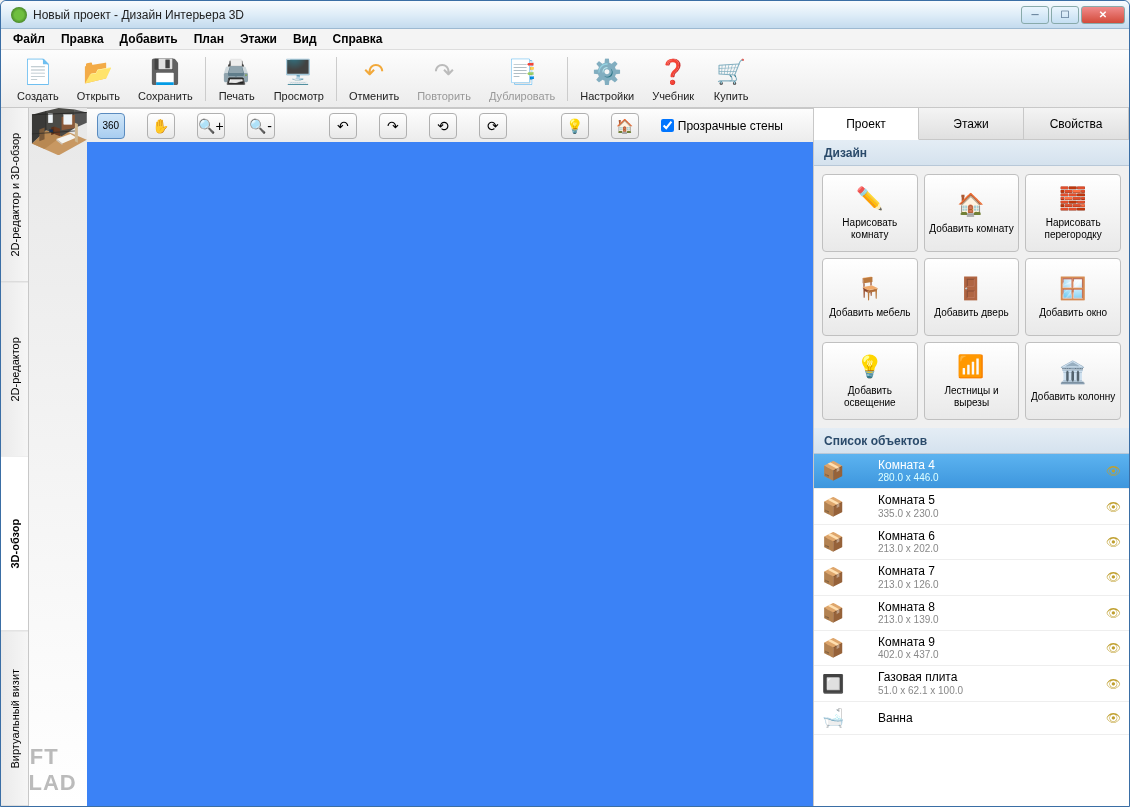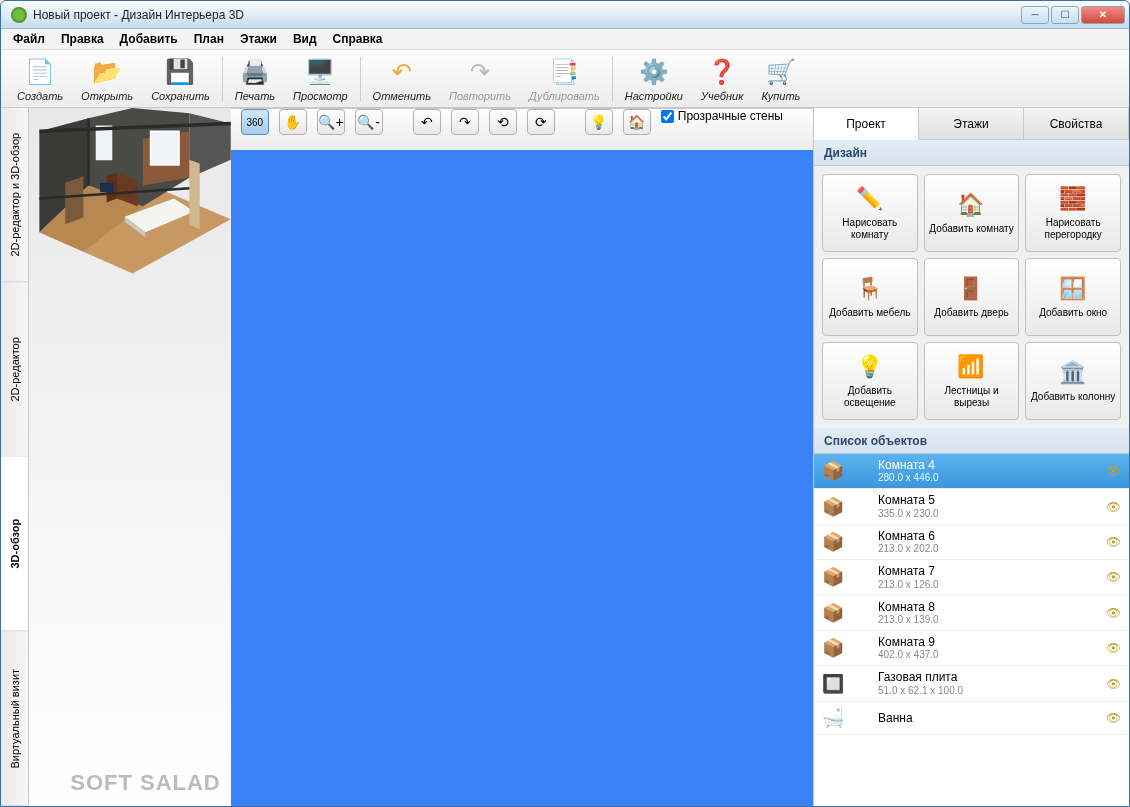--- a/index.html
+++ b/index.html
@@ -16,34 +16,34 @@
 .win-close { width: 44px; background: linear-gradient(#f08b8b,#d34a3a); color: #fff; font-weight: bold; }
 
 .menubar { height: 21px; background: #f4f4f4; border-bottom: 1px solid #ddd; display: flex; align-items: center; padding: 0 4px; font-size: 12px; font-weight: bold; }
 .menubar span { padding: 2px 8px; cursor: default; }
 
 .toolbar { height: 58px; background: linear-gradient(#fdfdfd,#ececec); border-bottom: 1px solid #c8c8c8; display: flex; align-items: center; padding: 2px 6px; gap: 0; }
 .tool-group { display: flex; gap: 10px; padding: 0 6px; }
 .tool-sep { width: 1px; height: 44px; background: #ccc; margin: 0 2px; }
 .tool-btn { display: flex; flex-direction: column; align-items: center; gap: 2px; min-width: 46px; padding: 2px 4px; cursor: pointer; }
 .tool-icon { width: 32px; height: 32px; display: flex; align-items: center; justify-content: center; font-size: 24px; }
-.tool-label { font-size: 11px; color: #222; font-style: italic; }
+.tool-label { font-size: 11px; color: #222; }
 .tool-label.disabled { color: #999; }
 
 .workspace { flex: 1; display: flex; overflow: hidden; }
 
 .left-tabs { width: 28px; background: #f0f0f0; border-right: 1px solid #c8c8c8; display: flex; flex-direction: column; }
 .vtab { flex: 1; writing-mode: vertical-rl; transform: rotate(180deg); display: flex; align-items: center; justify-content: center; font-size: 11px; border-top: 1px solid #c8c8c8; background: linear-gradient(90deg,#f6f6f6,#eaeaea); cursor: pointer; padding: 8px 0; }
 .vtab.active { background: #fff; font-weight: bold; }
 
 .viewport { flex: 1; display: flex; flex-direction: row; background: #3b82f6; }
 .canvas3d { flex: 1; background: linear-gradient(#e8e8e8,#ffffff); position: relative; overflow: hidden; }
 .room-scene { position: absolute; inset: 0; }
 
-.bottom-toolbar { height: 42px; background: linear-gradient(#fdfdfd,#ececec); border-top: 1px solid #c8c8c8; display: flex; align-items: flex-start; padding: 0 10px; gap: 10px; }
+.bottom-toolbar { height: 34px; background: linear-gradient(#fdfdfd,#ececec); border-top: 1px solid #c8c8c8; display: flex; align-items: center; padding: 0 10px; gap: 22px; }
 .nav-btn { width: 28px; height: 26px; border: 1px solid #b0b0b0; border-radius: 4px; background: linear-gradient(#fff,#e8e8e8); display: flex; align-items: center; justify-content: center; font-size: 14px; cursor: pointer; }
 .nav-btn.active { background: linear-gradient(#d0e6f8,#a8cdf0); border-color: #5a8bbf; }
 .transparent-check { margin-left: auto; display: flex; align-items: center; gap: 4px; font-size: 12px; margin-right: 20px; }
 
 .right-panel { width: 316px; background: #f4f4f4; border-left: 1px solid #c8c8c8; display: flex; flex-direction: column; }
 .rtabs { display: flex; height: 32px; border-bottom: 1px solid #c8c8c8; }
 .rtab { flex: 1; display: flex; align-items: center; justify-content: center; font-size: 12px; background: linear-gradient(#f4f4f4,#e0e0e0); border-right: 1px solid #c8c8c8; cursor: pointer; text-align: right; }
 .rtab.active { background: #fff; border-bottom: 1px solid #fff; margin-bottom: -1px; }
 
 .section-header { height: 26px; background: linear-gradient(#e4edf5,#d5e2ee); border-bottom: 1px solid #b8c8d8; display: flex; align-items: center; padding: 0 10px; font-size: 12px; color: #2a4a6a; font-weight: bold; }

